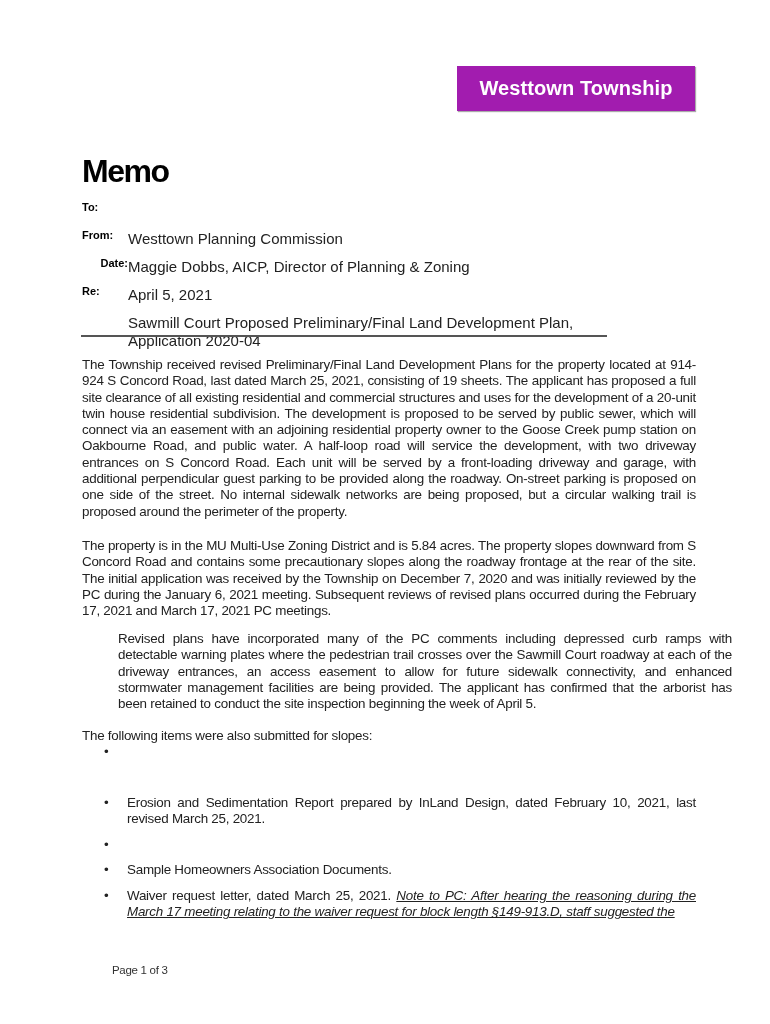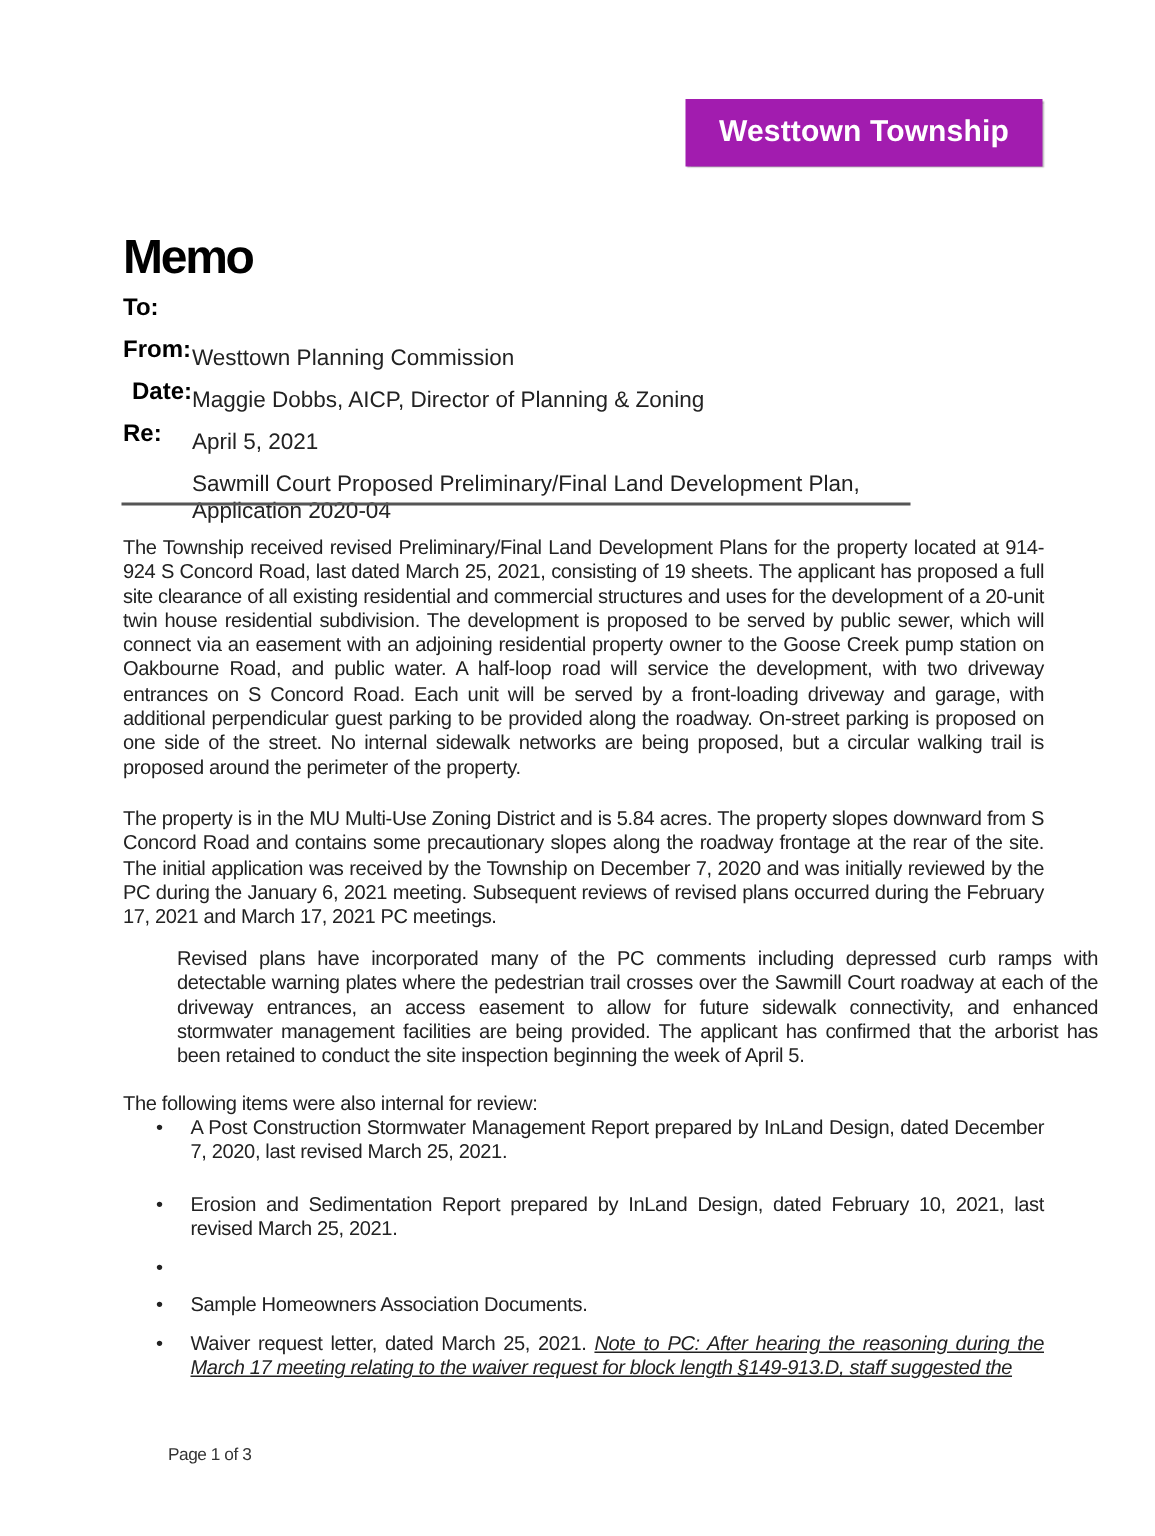--- a/index.html
+++ b/index.html
@@ -5,21 +5,21 @@
     html, body { margin: 0; padding: 0; background: #ffffff; }
     body { width: 770px; height: 1024px; position: relative; overflow: hidden;
            font-family: "Liberation Sans", sans-serif; color: #111; }
     .banner { position: absolute; left: 457px; top: 66px; width: 238px; height: 45px;
               background: #a21caf; color: #fff; box-shadow: 1px 1px 1px #aaa;
               display: flex; align-items: center; justify-content: center;
               font-weight: bold; font-size: 20px; letter-spacing: 0.1px; }
     .memo-title { position: absolute; left: 82px; top: 141px; font-size: 32px; font-weight: bold;
                   letter-spacing: -1.5px; color: #000; margin-top: 12px; }
     .hdr { position: absolute; left: 82px; font-size: 15px; color: #222; }
-    .hdr .lbl { display: inline-block; width: 46px; font-weight: bold; font-size: 16px; color: #000; }
+    .hdr .lbl { display: inline-block; width: 46px; font-weight: bold; font-size: 11px; color: #000; }
     .hdr .val { display: inline-block; vertical-align: top; margin-top: 33px; }
     .divider { position: absolute; left: 81px; top: 335px; width: 526px; height: 2px; background: #555; }
     .body { position: absolute; left: 82px; width: 614px; font-size: 13.4px; line-height: 16.3px;
             text-align: justify; color: #222; letter-spacing: -0.25px; }
     .body p { margin: 0; }
     ul.items { position: absolute; left: 82px; width: 614px; margin: 0; padding: 0; list-style: none;
                font-size: 13.4px; line-height: 16.3px; color: #222; letter-spacing: -0.25px; }
     ul.items li { position: absolute; left: 0; width: 614px; padding-left: 45px; box-sizing: border-box;
                   text-align: justify; }
     ul.items li .bullet { position: absolute; left: 22px; top: 0; }
@@ -53,27 +53,26 @@
 <div class="body" style="top:357px;">
   <p>The Township received revised Preliminary/Final Land Development Plans for the property located at 914-924 S Concord Road, last dated March 25, 2021, consisting of 19 sheets. The applicant has proposed a full site clearance of all existing residential and commercial structures and uses for the development of a 20-unit twin house residential subdivision. The development is proposed to be served by public sewer, which will connect via an easement with an adjoining residential property owner to the Goose Creek pump station on Oakbourne Road, and public water. A half-loop road will service the development, with two driveway entrances on S Concord Road. Each unit will be served by a front-loading driveway and garage, with additional perpendicular guest parking to be provided along the roadway. On-street parking is proposed on one side of the street. No internal sidewalk networks are being proposed, but a circular walking trail is proposed around the perimeter of the property.</p>
 </div>
 <div class="body" style="top:538px;">
   <p>The property is in the MU Multi-Use Zoning District and is 5.84 acres. The property slopes downward from S Concord Road and contains some precautionary slopes along the roadway frontage at the rear of the site. The initial application was received by the Township on December 7, 2020 and was initially reviewed by the PC during the January 6, 2021 meeting. Subsequent reviews of revised plans occurred during the February 17, 2021 and March 17, 2021 PC meetings.</p>
 </div>
 <div class="body" style="top:631px;margin-left:36px;">
   <p>Revised plans have incorporated many of the PC comments including depressed curb ramps with detectable warning plates where the pedestrian trail crosses over the Sawmill Court roadway at each of the driveway entrances, an access easement to allow for future sidewalk connectivity, and enhanced stormwater management facilities are being provided. The applicant has confirmed that the arborist has been retained to conduct the site inspection beginning the week of April 5.</p>
 </div>
 <div class="body" style="top:728px;">
-  <p>The following items were also internal for review:</p>
+  <p>The following items were also submitted for slopes:</p>
 </div>
 
 <ul class="items" style="top:744px;">
   <li style="top:0px;">
     <span class="bullet">•</span>
-    <span>A Post Construction Stormwater Management Report prepared by InLand Design, dated December 7, 2020, last revised March 25, 2021.</span>
   </li>
   <li style="top:51px;">
     <span class="bullet">•</span>
     <span>Erosion and Sedimentation Report prepared by InLand Design, dated February 10, 2021, last revised March 25, 2021.</span>
   </li>
   <li style="top:93px;">
     <span class="bullet">•</span>
   </li>
   <li style="top:118px;">
     <span class="bullet">•</span>

